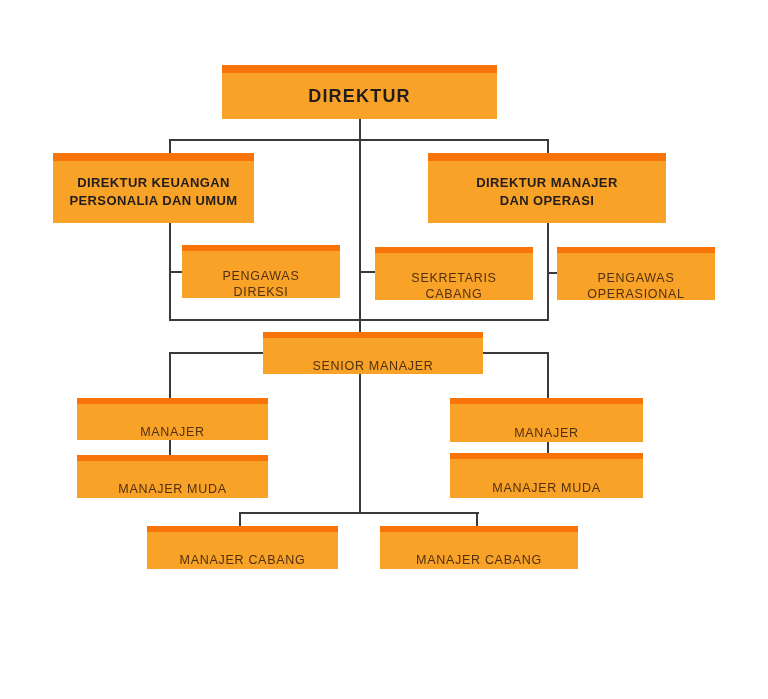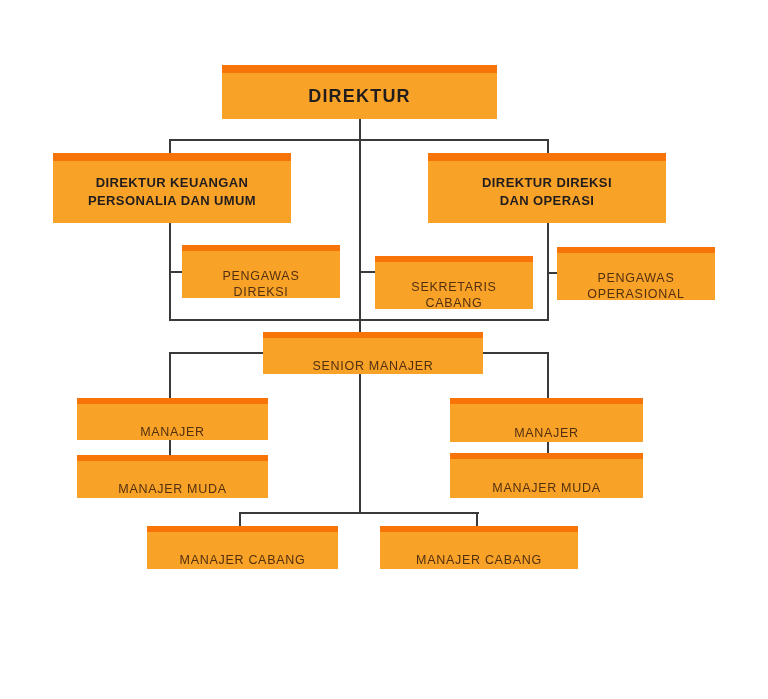--- a/index.html
+++ b/index.html
@@ -25,24 +25,24 @@
   .node .lbl{display:block;width:100%;}
   .lvl1{border-top:8px solid var(--box-stripe);}
   .lvl1 .lbl{font-weight:bold;font-size:18px;letter-spacing:1.2px;color:var(--title-text);}
   .lvl2{border-top:8px solid var(--box-stripe);}
   .lvl2 .lbl{font-weight:bold;font-size:13px;line-height:18px;letter-spacing:.4px;color:var(--title-text);}
   .lvl3{border-top:6px solid var(--box-stripe);}
   .lvl3 .lbl{font-weight:500;font-size:12.5px;line-height:16px;letter-spacing:.7px;color:var(--node-text);margin-top:19px;}
 
   
   .n-direktur{left:222px;top:65px;width:275px;height:54px;}
-  .n-keuangan{left:53px;top:153px;width:238px;height:70px;}
+  .n-keuangan{left:53px;top:153px;width:201px;height:70px;}
   .n-teknik{left:428px;top:153px;width:238px;height:70px;}
   .n-internal{left:182px;top:245px;width:158px;height:53px;}
-  .n-sekretaris{left:375px;top:256px;width:158px;height:53px;}
+  .n-sekretaris{left:375px;top:247px;width:158px;height:53px;}
   .n-operasional{left:557px;top:247px;width:158px;height:53px;}
   .n-senior{left:263px;top:332px;width:220px;height:42px;}
   .n-manajer-l{left:77px;top:398px;width:191px;height:42px;}
   .n-manajer-r{left:450px;top:398px;width:193px;height:44px;}
   .n-muda-l{left:77px;top:455px;width:191px;height:43px;}
   .n-muda-r{left:450px;top:453px;width:193px;height:45px;}
   .n-cabang-l{left:147px;top:526px;width:191px;height:43px;}
   .n-cabang-r{left:380px;top:526px;width:198px;height:43px;}
 
   
@@ -101,21 +101,21 @@
 
   <div class="node lvl2 n-keuangan">
     <span class="lbl">
       <span>DIREKTUR KEUANGAN</span><br>
       <span>PERSONALIA DAN UMUM</span>
     </span>
   </div>
 
   <div class="node lvl2 n-teknik">
     <span class="lbl">
-      <span>DIREKTUR DIREKSI</span><br>
+      <span>DIREKTUR MANAJER</span><br>
       <span>DAN OPERASI</span>
     </span>
   </div>
 
   <div class="node lvl3 n-internal">
     <span class="lbl">
       <span>PENGAWAS</span><br>
       <span>DIREKSI</span>
     </span>
   </div>

